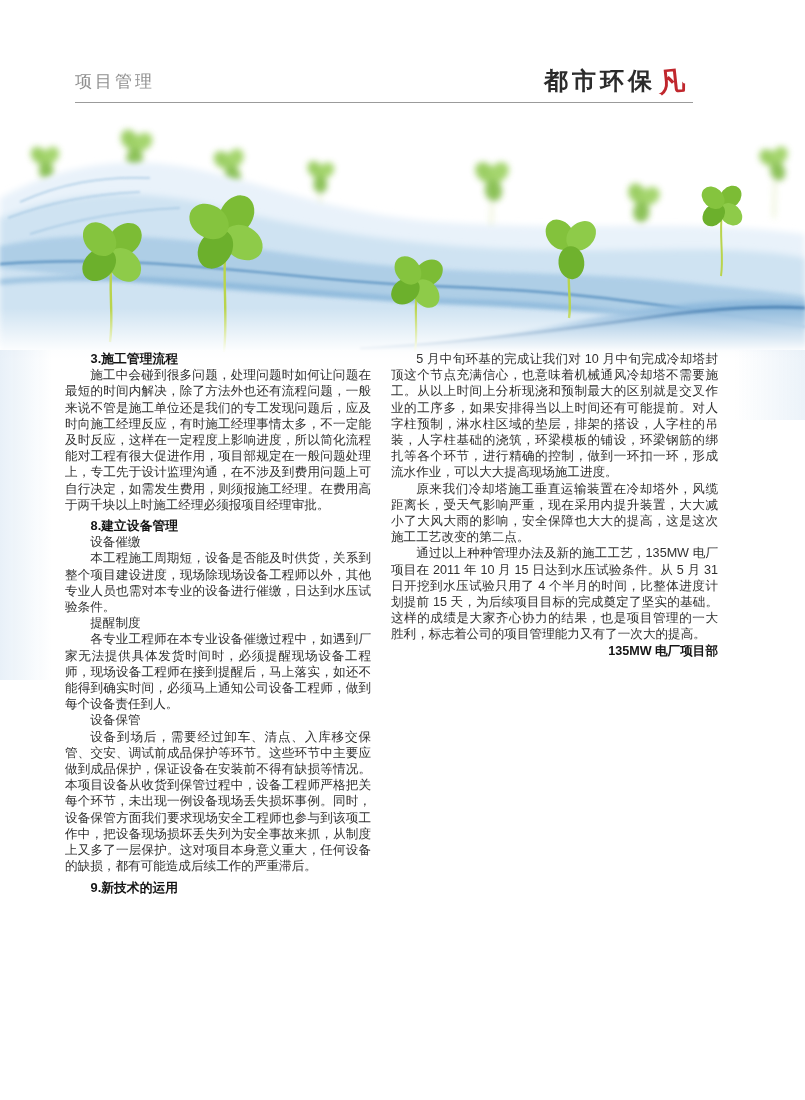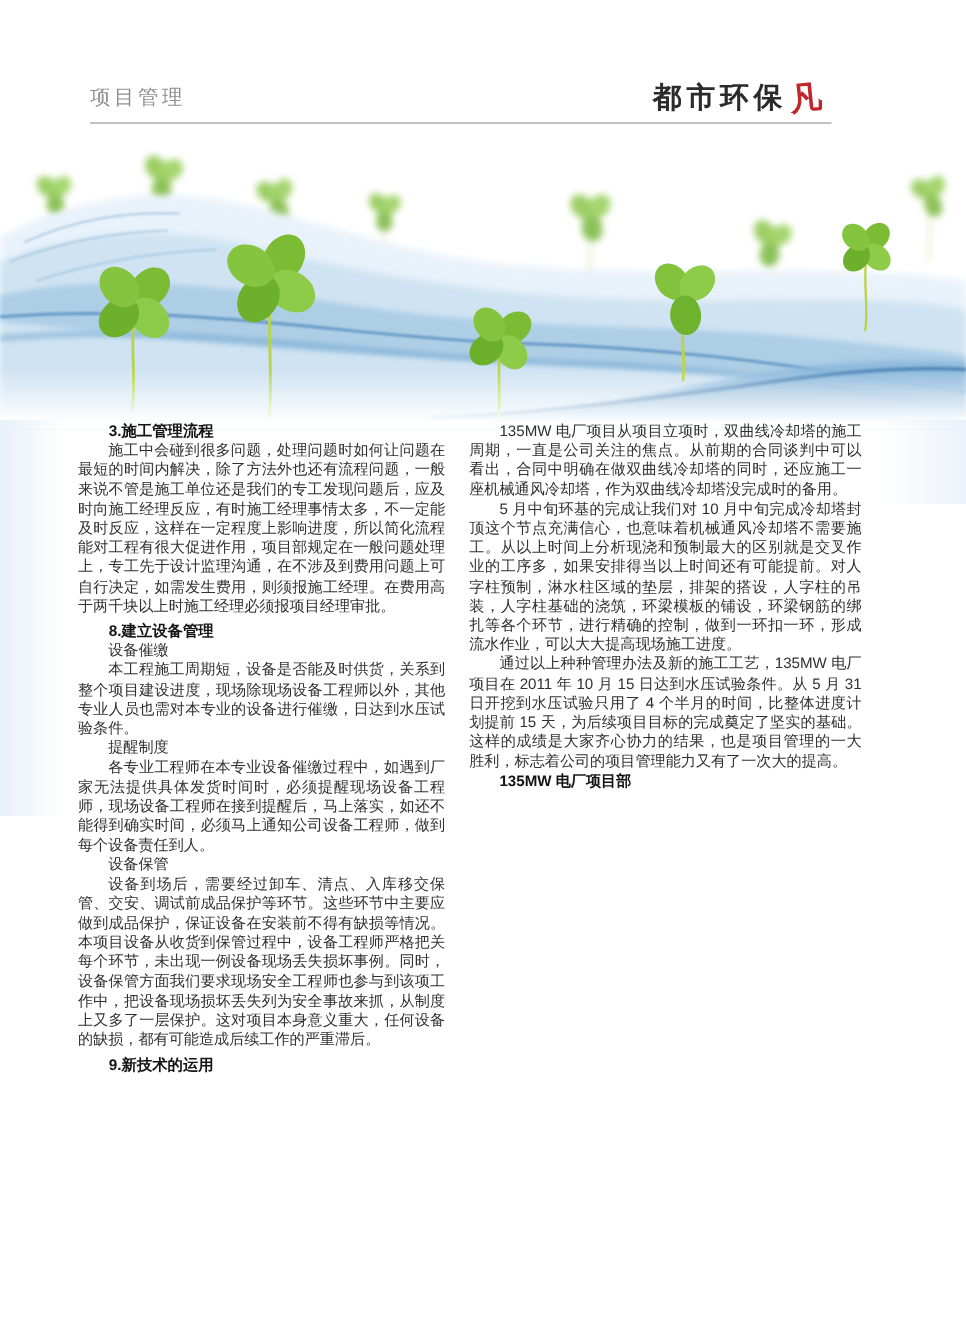--- a/index.html
+++ b/index.html
@@ -23,21 +23,21 @@
 
   
   .col{position:absolute;top:351px;color:#303030;font-size:12.6px;line-height:16.2px;
        text-align:justify;text-justify:inter-ideograph;}
   .col-left{left:65px;width:306px;}
   .col-right{left:391px;width:327px;}
   .col p{margin:0;text-indent:2em;}
   .col .head{margin:5px 0 0;font-size:12.8px;font-weight:bold;color:#141414;text-indent:2em;}
   .col .head:first-child{margin-top:0;}
   .col .sub{text-indent:2em;}
-  .signature{margin-top:0;font-weight:bold;color:#141414;text-indent:0;}
+  .signature{margin-top:0;text-align:right;font-weight:bold;color:#141414;text-indent:0;}
 
   
   .page-number{position:absolute;left:676px;top:1046px;width:80px;font-size:13px;color:#3b82f6;
                letter-spacing:1px;white-space:nowrap;}
 </style>
 </head>
 <body>
 
 <div class="page">
 
@@ -139,21 +139,21 @@
     <p class="sub">设备催缴</p>
     <p>本工程施工周期短，设备是否能及时供货，关系到整个项目建设进度，现场除现场设备工程师以外，其他专业人员也需对本专业的设备进行催缴，日达到水压试验条件。</p>
     <p class="sub">提醒制度</p>
     <p>各专业工程师在本专业设备催缴过程中，如遇到厂家无法提供具体发货时间时，必须提醒现场设备工程师，现场设备工程师在接到提醒后，马上落实，如还不能得到确实时间，必须马上通知公司设备工程师，做到每个设备责任到人。</p>
     <p class="sub">设备保管</p>
     <p>设备到场后，需要经过卸车、清点、入库移交保管、交安、调试前成品保护等环节。这些环节中主要应做到成品保护，保证设备在安装前不得有缺损等情况。本项目设备从收货到保管过程中，设备工程师严格把关每个环节，未出现一例设备现场丢失损坏事例。同时，设备保管方面我们要求现场安全工程师也参与到该项工作中，把设备现场损坏丢失列为安全事故来抓，从制度上又多了一层保护。这对项目本身意义重大，任何设备的缺损，都有可能造成后续工作的严重滞后。</p>
     <p class="head">9.新技术的运用</p>
   </div>
 
   <div class="col col-right">
-    <p>135MW 电厂项目从项目立项时，双曲线冷却塔的施工周期，一直是公司关注的焦点。从前期的合同谈判中可以看出，合同中明确在做双曲线冷却塔的同时，还应施工一座机械通风冷却塔，作为双曲线冷却塔没完成时的备用。</p>
     <p>5 月中旬环基的完成让我们对 10 月中旬完成冷却塔封顶这个节点充满信心，也意味着机械通风冷却塔不需要施工。从以上时间上分析现浇和预制最大的区别就是交叉作业的工序多，如果安排得当以上时间还有可能提前。对人字柱预制，淋水柱区域的垫层，排架的搭设，人字柱的吊装，人字柱基础的浇筑，环梁模板的铺设，环梁钢筋的绑扎等各个环节，进行精确的控制，做到一环扣一环，形成流水作业，可以大大提高现场施工进度。</p>
+    <p>原来我们冷却塔施工垂直运输装置在冷却塔外，风缆距离长，受天气影响严重，现在采用内提升装置，大大减小了大风大雨的影响，安全保障也大大的提高，这是这次施工工艺改变的第二点。</p>
     <p>通过以上种种管理办法及新的施工工艺，135MW 电厂项目在 2011 年 10 月 15 日达到水压试验条件。从 5 月 31 日开挖到水压试验只用了 4 个半月的时间，比整体进度计划提前 15 天，为后续项目目标的完成奠定了坚实的基础。这样的成绩是大家齐心协力的结果，也是项目管理的一大胜利，标志着公司的项目管理能力又有了一次大的提高。</p>
     <p class="signature">135MW 电厂项目部</p>
   </div>
 
   <div class="page-number">– 11 –</div>
 
 </div>
 
 </body></html>

